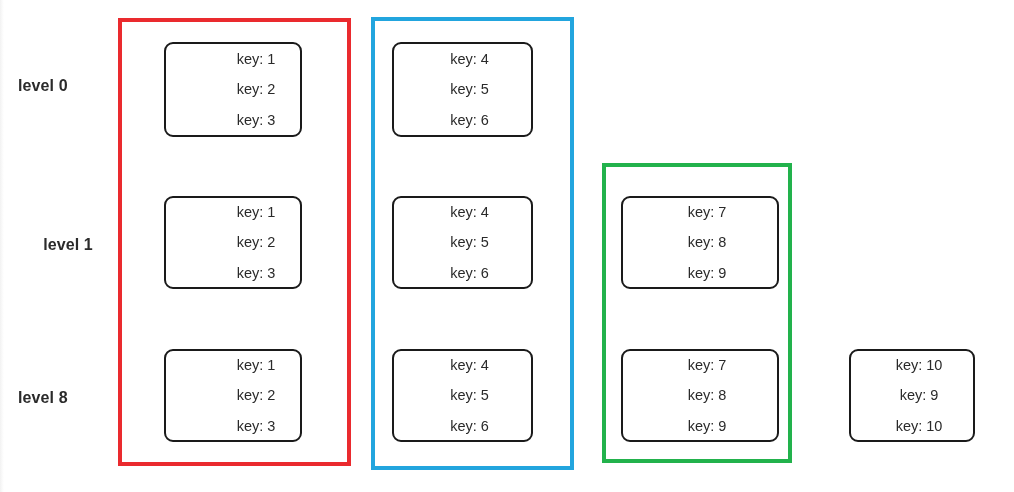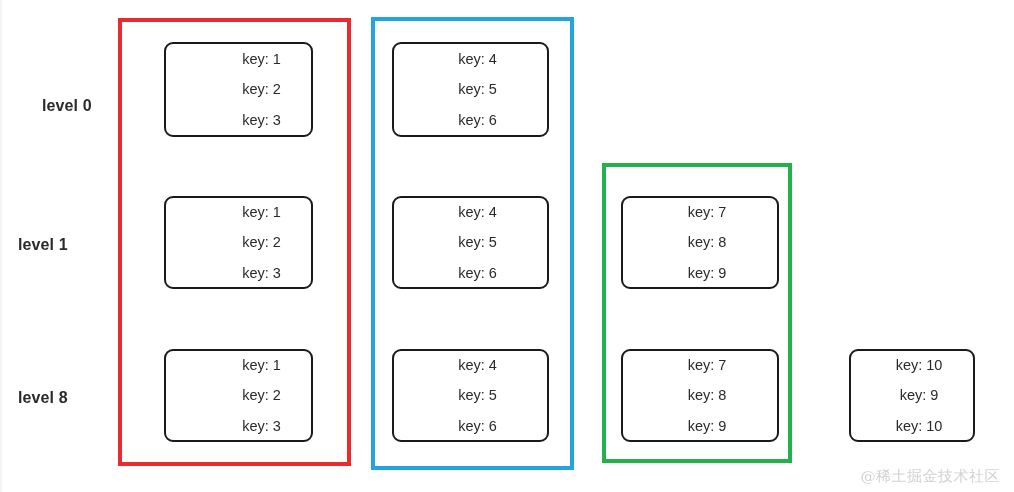--- a/index.html
+++ b/index.html
@@ -27,22 +27,22 @@
   .level-label {
     position: absolute;
     left: 18px;
     width: 100px;
     font-size: 16px;
     font-weight: bold;
     color: #2b2b2b;
     letter-spacing: .1px;
     line-height: 1;
   }
-  .level-label.l0 { top: 98px; margin-left: 24px; }
-  .level-label.l1 { top: 237px; }
+  .level-label.l0 { top: 78px; }
+  .level-label.l1 { top: 237px; text-align: center; }
   .level-label.l2 { top: 390px; }
 
   
   .group-frame {
     position: absolute;
     box-sizing: border-box;
     background: transparent;
   }
   .group-frame.red   { left: 118px; top: 18px;  width: 233px; height: 448px; border: 4px solid #ea2a2e; }
   .group-frame.blue  { left: 371px; top: 17px;  width: 203px; height: 453px; border: 4px solid #22a5de; }
@@ -64,22 +64,22 @@
     font-size: 14.5px;
     color: #2a2a2a;
     line-height: 1;
     margin: 8px 0;
     padding-left: 14px;
     align-self: center;
     white-space: nowrap;
   }
 
   
-  .col-a { left: 164px; width: 149px; padding-left: 32px; }
-  .col-b { left: 392px; width: 157px; }
+  .col-a { left: 164px; width: 138px; padding-left: 32px; }
+  .col-b { left: 392px; width: 141px; }
   .col-c { left: 621px; width: 158px; }
   .col-d { left: 849px; width: 126px; }
   
   .row-0 { top: 42px;  height: 95px; }
   .row-1 { top: 196px; height: 93px; }
   .row-2 { top: 349px; height: 93px; }
 
   
   .watermark {
     position: absolute;
@@ -149,15 +149,14 @@
     <div class="key-line">key: 8</div>
     <div class="key-line">key: 9</div>
   </div>
 
   <div class="node col-d row-2">
     <div class="key-line">key: 10</div>
     <div class="key-line">key: 9</div>
     <div class="key-line">key: 10</div>
   </div>
 
-  <div class="watermark">@稀土掘金技术社区</div>
 
 </div>
 
 </body></html>

